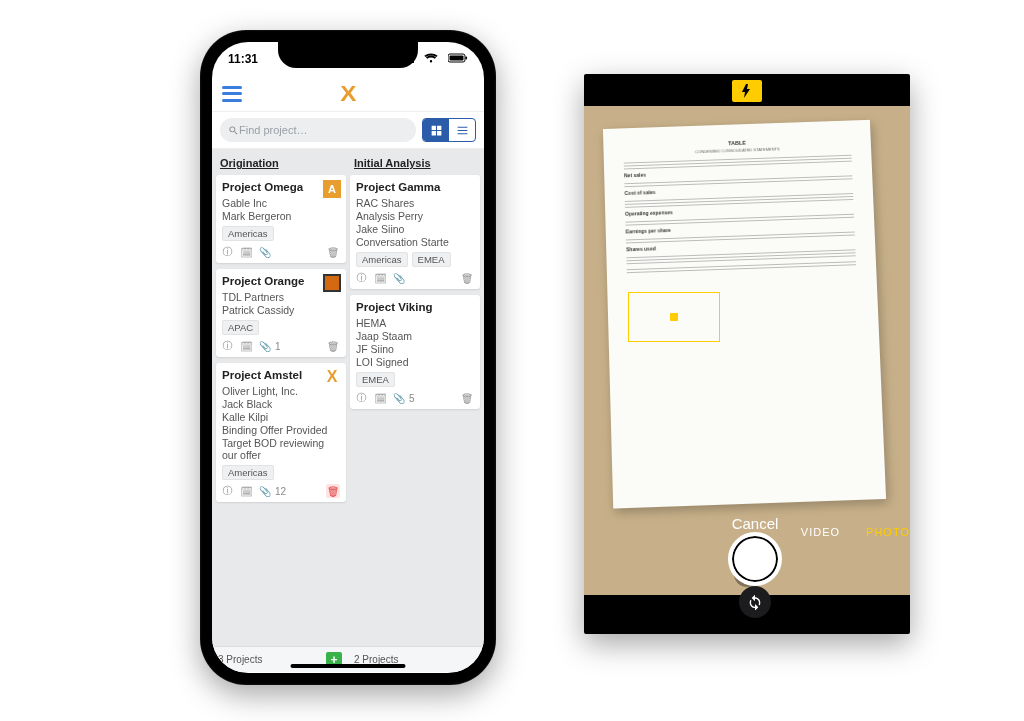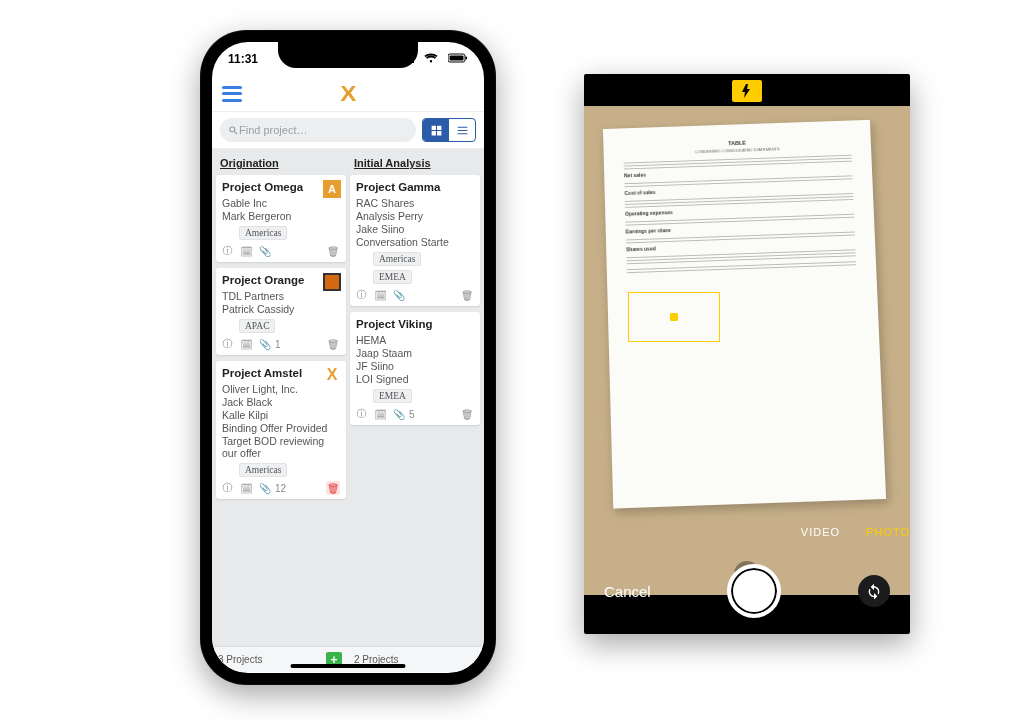--- a/index.html
+++ b/index.html
@@ -120,21 +120,21 @@
   .card .line { margin:1px 0; }
   .badge {
     position:absolute; top:5px; right:5px;
     width:18px; height:18px;
     display:flex; align-items:center; justify-content:center;
     font-size:11px; font-weight:700; color:#fff;
   }
   .badge.orange { background:#e89e2f; }
   .badge.darkorange { background:#d36a12; border:2px solid #333; }
   .badge.x { color:#e89e2f; background:transparent; font-size:16px; font-weight:800; }
-  .tags { display:flex; gap:4px; margin:4px 17px; flex-wrap:wrap;font-family:Liberation Serif, serif; }
+  .tags { display:flex; gap:4px; margin:4px 0; flex-wrap:wrap; }
   .tag {
     font-size:9.5px; color:#555;
     background:#eef0f2;
     border:1px solid #e0e2e4;
     padding:1px 5px;
     border-radius:2px;
   }
   .card-foot {
     display:flex; align-items:center; gap:8px;
     margin-top:4px;
@@ -247,23 +247,24 @@
   .mode-bar {
     position:absolute;
     top:452px; left:0; width:100%;
     display:flex; justify-content:flex-end; gap:26px;
     font-size:11px; letter-spacing:1px;
   }
   .mode-bar span { color:#fff; }
   .mode-bar .active { color:#ffcc00; }
   .controls {
     position:absolute;
-    bottom:16px; left:0; width:100%;
-    display:flex; align-items:center; justify-content:space-between;
+    bottom:16px; left:8px; width:100%;
+    display:flex; align-items:center; justify-content:flex-end;
     padding:0 20px;
+    flex-direction:column;
   }
   .cancel { color:#fff; font-size:15px; }
   .shutter {
     width:54px; height:54px;
     border-radius:50%;
     background:#fff;
     border:4px solid #fff;
     box-shadow: inset 0 0 0 2px #000;
   }
   .flip {

